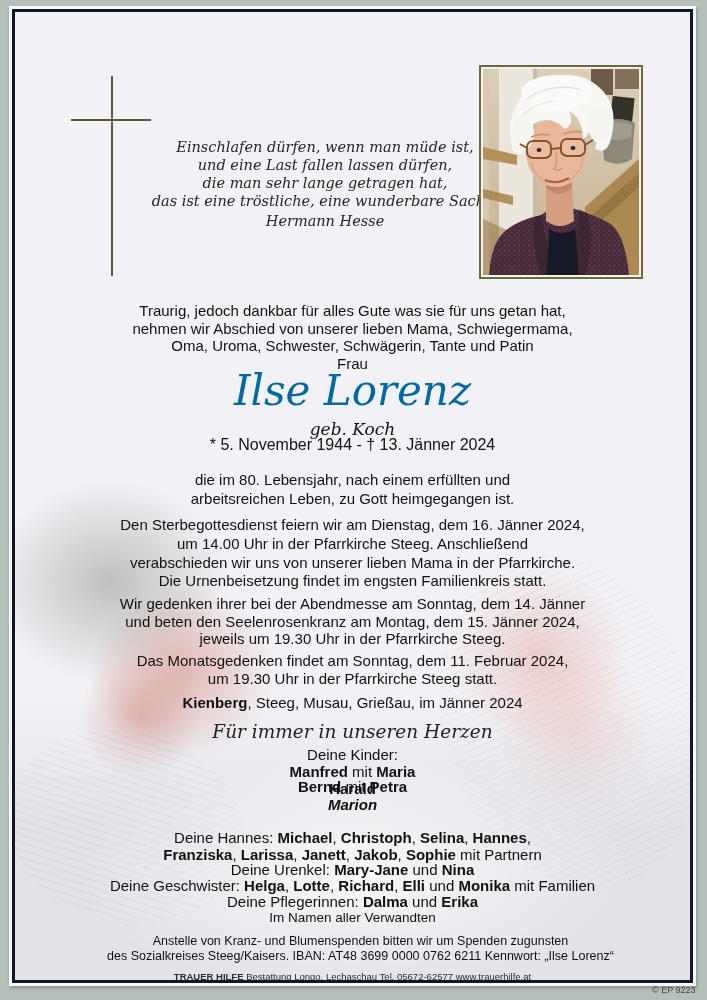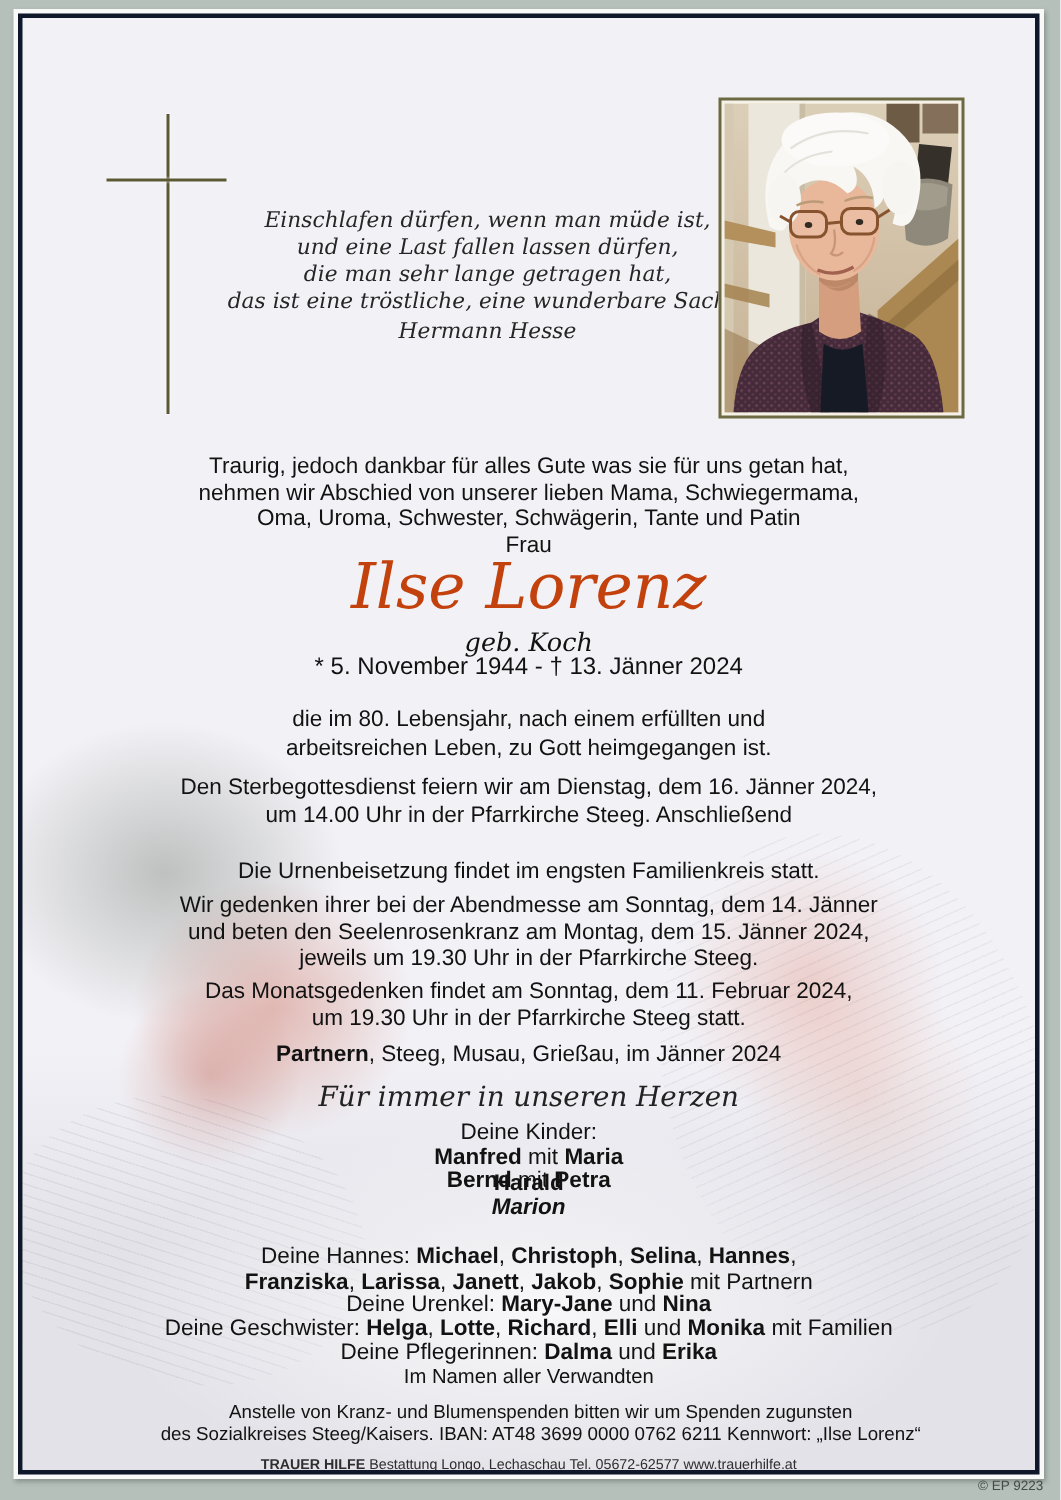--- a/index.html
+++ b/index.html
@@ -46,21 +46,21 @@
   
   .photo{position:absolute;left:464px;top:53px;width:156px;height:206px;
      border:2px solid #6c6a45;background:#f6f1e6;padding:2px;}
   .photo svg{display:block;}
 
   
   .line{position:absolute;left:0;right:0;text-align:center;color:#121212;font-size:15px;}
   .body-p{line-height:19px;}
   .b{font-weight:700;}
   .serif-it{font-family:"DejaVu Serif",serif;font-style:italic;}
-  .name{top:356px;font-size:42px;line-height:46px;color:#c2410c;}
+  .name{top:356px;font-size:42px;line-height:46px;color:#0369a1;}
   .maiden{top:407px;font-size:17px;}
   .dates{top:424px;font-size:16px;}
   .intro{top:290px;line-height:17.5px;}
   .p1{top:458px;}
   .p2{top:503px;}
   .p3{top:560px;}
   .p4{top:583px;line-height:17.5px;}
   .p5{top:640px;line-height:18px;}
   .places{top:682px;}
   .motto{top:709px;font-size:18.5px;color:#222;}
@@ -174,36 +174,37 @@
       <div class="line dates">* 5. November 1944 - † 13. Jänner 2024</div>
 
       <div class="line p1 body-p">
         <div>die im 80. Lebensjahr, nach einem erfüllten und</div>
         <div>arbeitsreichen Leben, zu Gott heimgegangen ist.</div>
       </div>
 
       <div class="line p2 body-p">
         <div>Den Sterbegottesdienst feiern wir am Dienstag, dem 16. Jänner 2024,</div>
         <div>um 14.00 Uhr in der Pfarrkirche Steeg. Anschließend</div>
+        <div>verabschieden wir uns von unserer lieben Mama in der Pfarrkirche.</div>
       </div>
 
       <div class="line p3">Die Urnenbeisetzung findet im engsten Familienkreis statt.</div>
 
       <div class="line p4">
         <div>Wir gedenken ihrer bei der Abendmesse am Sonntag, dem 14. Jänner</div>
         <div>und beten den Seelenrosenkranz am Montag, dem 15. Jänner 2024,</div>
         <div>jeweils um 19.30 Uhr in der Pfarrkirche Steeg.</div>
       </div>
 
       <div class="line p5">
         <div>Das Monatsgedenken findet am Sonntag, dem 11. Februar 2024,</div>
         <div>um 19.30 Uhr in der Pfarrkirche Steeg statt.</div>
       </div>
 
-      <div class="line places"><span class="b">Partnern</span><span>, Steeg, Musau, Grießau, im Jänner 2024</span></div>
+      <div class="line places"><span class="b">Kienberg</span><span>, Steeg, Musau, Grießau, im Jänner 2024</span></div>
 
       <div class="line motto serif-it">Für immer in unseren Herzen</div>
 
       <div class="line fam f-kinder">Deine Kinder:</div>
       <div class="line fam f-c1"><span class="b">Manfred</span><span> mit </span><span class="b">Maria</span></div>
       <div class="line fam f-c2"><span class="b">Harald</span></div>
       <div class="line fam f-c3"><span class="b">Marion</span></div>
       <div class="line fam f-c4"><span class="b">Bernd</span><span> mit </span><span class="b">Petra</span></div>
       <div class="line fam f-e1"><span>Deine Hannes: </span><span class="b">Michael</span><span>, </span><span class="b">Christoph</span><span>, </span><span class="b">Selina</span><span>, </span><span class="b">Hannes</span><span>,</span></div>
       <div class="line fam f-e2"><span class="b">Franziska</span><span>, </span><span class="b">Larissa</span><span>, </span><span class="b">Janett</span><span>, </span><span class="b">Jakob</span><span>, </span><span class="b">Sophie</span><span> mit Partnern</span></div>

